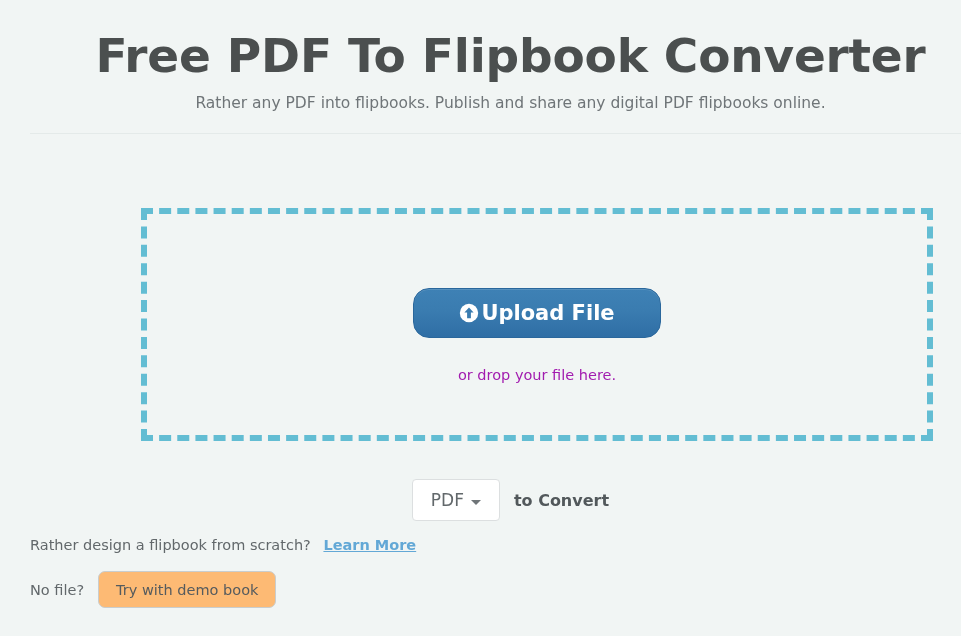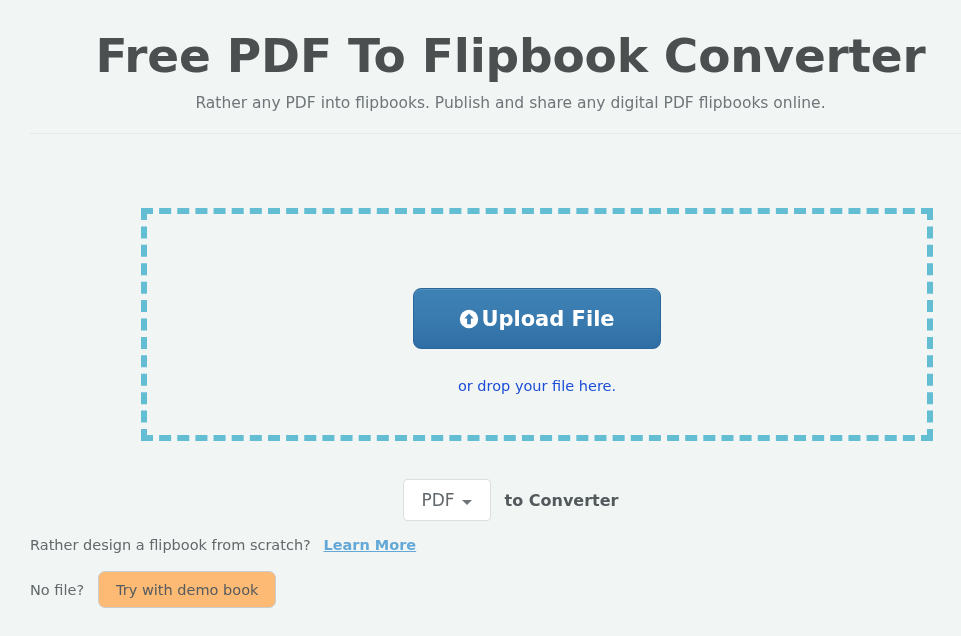--- a/index.html
+++ b/index.html
@@ -64,23 +64,23 @@
     background: transparent;
     display: flex;
     flex-direction: column;
     align-items: center;
     justify-content: flex-start;
   }
 
   .upload-button {
     margin-top: 74px;
     width: 248px;
-    height: 61px;
+    height: 50px;
     border: 1px solid #2a679c;
-    border-radius: 8px;
+    border-radius: 16px;
     background: linear-gradient(to bottom, #3e81b5 0%, #3a7cb0 45%, #2f6ea5 100%);
     color: #ffffff;
     font-size: 21px;
     font-weight: bold;
     font-family: "DejaVu Sans", "Liberation Sans", sans-serif;
     display: flex;
     align-items: center;
     justify-content: center;
     gap: 2px;
     cursor: pointer;
@@ -92,21 +92,21 @@
     width: 20px;
     height: 20px;
     flex: 0 0 20px;
   }
   .upload-icon svg { display: block; }
 
   .drop-hint {
     margin-top: 27px;
     font-size: 14.5px;
     line-height: 20px;
-    color: #1d4ed8;
+    color: #a21caf;
   }
 
   
   .convert-row {
     position: absolute;
     left: 0;
     top: 479px;
     width: 961px;
     display: flex;
     align-items: center;
@@ -218,21 +218,21 @@
     </button>
 
     <div class="drop-hint">or drop your file here.</div>
   </div>
 
   <div class="convert-row">
     <div class="format-select">
       <span>PDF</span>
       <span class="caret"></span>
     </div>
-    <span class="convert-target">to Converter</span>
+    <span class="convert-target">to Convert</span>
   </div>
 
   <div class="scratch-row">
     <span>Rather design a flipbook from scratch?</span>
     <a class="learn-more" href="#">Learn More</a>
   </div>
 
   <div class="demo-row">
     <span class="no-file-label">No file?</span>
     <button class="demo-button">Try with demo book</button>

